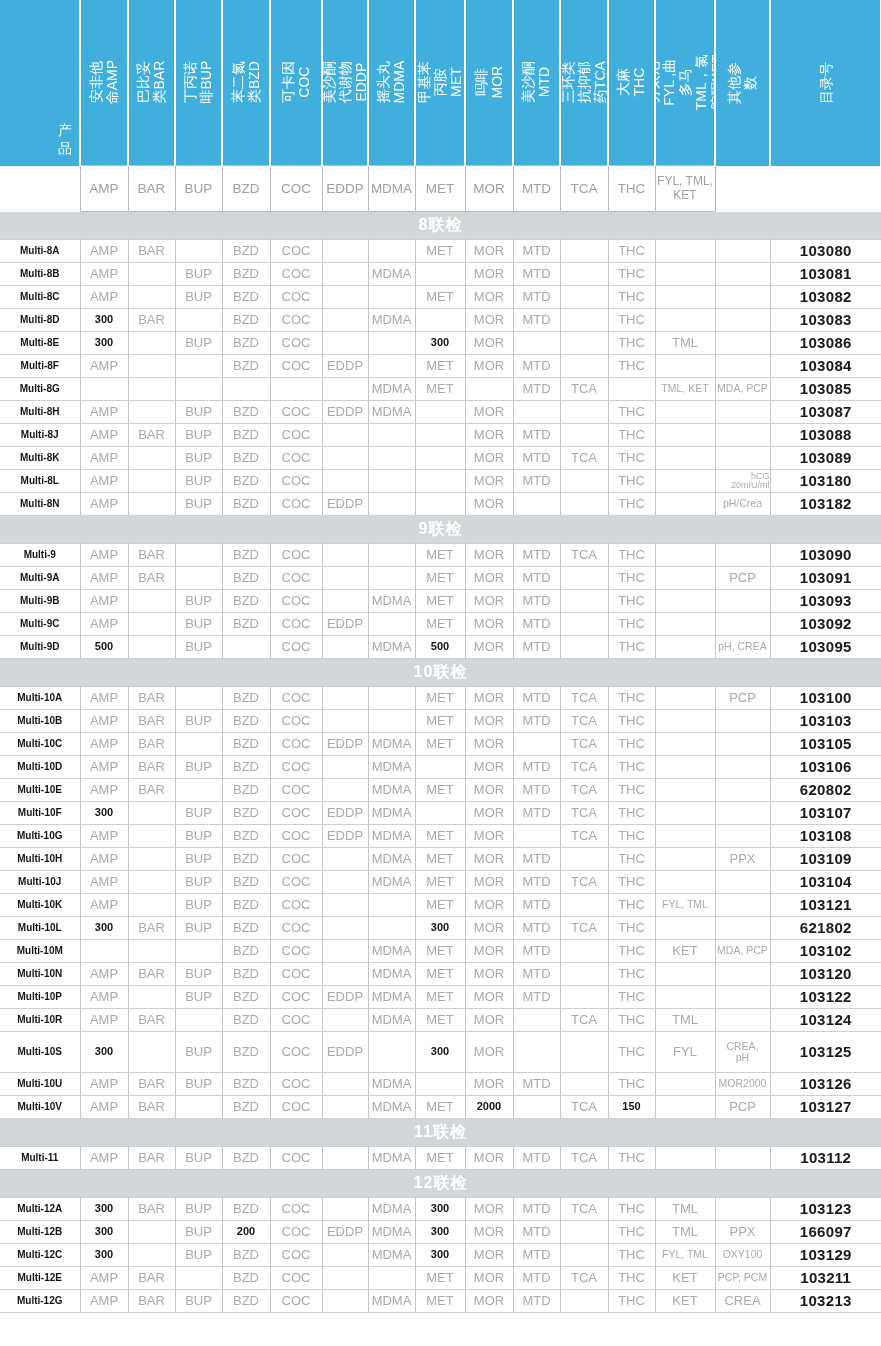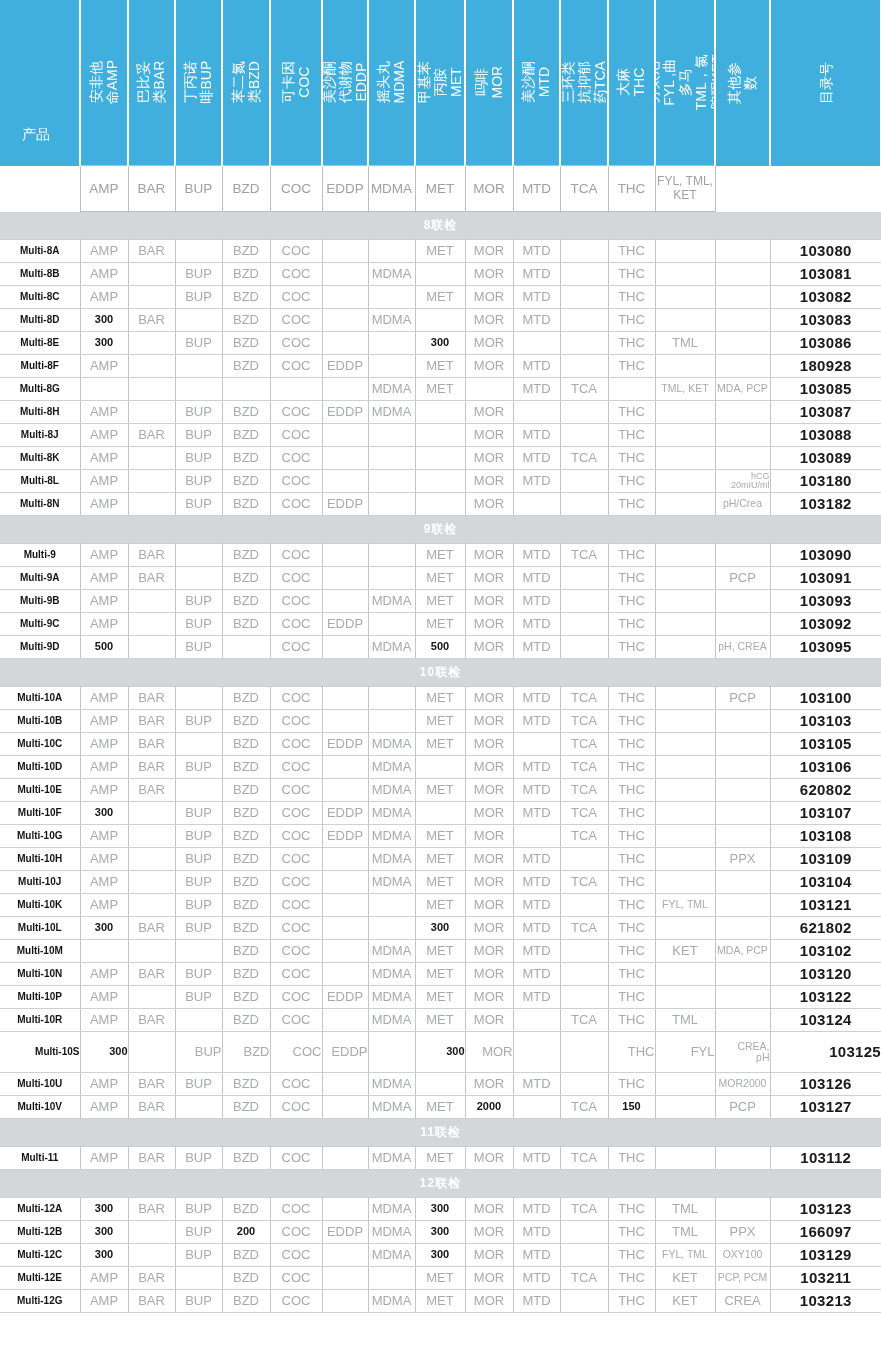--- a/index.html
+++ b/index.html
@@ -5,33 +5,33 @@
   html,body{margin:0;padding:0;background:#fff;}
   body{width:881px;font-family:"Liberation Sans","DejaVu Sans",sans-serif;-webkit-font-smoothing:antialiased;}
   table{border-collapse:collapse;table-layout:fixed;width:881px;}
   td,th{padding:0;overflow:hidden;}
 
   
   th.bluehead{background:#41afdd;height:165px;vertical-align:middle;border-left:2px solid #fff;border-right:2px solid #fff;}
   th.bluehead .vwrap{display:flex;align-items:center;justify-content:center;height:165px;}
   th.bluehead .vtext{transform:rotate(-90deg);white-space:pre-line;color:#fff;font-size:14px;font-weight:400;line-height:1.15;width:max-content;text-align:center;letter-spacing:0;}
   th.prodhead{background:#41afdd;vertical-align:bottom;text-align:left;}
-  th.prodhead .ptext{color:#fff;font-size:14px;font-weight:400;padding:0 0 22px 22px;display:block;}
+  th.prodhead .ptext{color:#fff;font-size:14px;font-weight:400;padding:0 0 8px 22px;display:block;margin-left:36px;}
 
   
   tr.abbrrow td{height:45px;text-align:center;vertical-align:middle;color:#9da1a3;font-size:13.5px;background:#fff;}
   tr.abbrrow td.boxed{border:1px solid #b9bdbf;}
   tr.abbrrow td.fylabbr{font-size:12px;line-height:1.15;}
 
   
-  tr.sectionrow td{background:#d3d7d9;height:27px;text-align:center;vertical-align:middle;color:#fff;font-weight:bold;font-size:12px;letter-spacing:1px;}
+  tr.sectionrow td{background:#d3d7d9;height:27px;text-align:center;vertical-align:middle;color:#fff;font-weight:bold;font-size:16px;letter-spacing:1px;}
 
   
   tr.datarow td{height:22px;border:1px solid #c2c6c8;border-top:1px solid #cdd0d2;border-bottom:1px solid #cdd0d2;text-align:center;vertical-align:middle;font-size:13px;color:#a8abac;background:#fff;white-space:pre-line;line-height:1.05;}
-  tr.datarow.tall td{height:40px;text-align:right;}
+  tr.datarow.tall td{height:40px;}
   tr.datarow td.prod{font-weight:bold;color:#141414;font-size:10px;border-left:none;}
   tr.datarow td.catalog{color:#1a1a1a;font-size:15px;font-weight:600;border-right:none;letter-spacing:.3px;}
   tr.datarow td.em{color:#141414;font-weight:600;font-size:11px;}
   tr.datarow td.small{font-size:10.5px;}
   tr.datarow td.xsmall{font-size:9px;text-align:right;}
   .botpad{height:9px;}
 </style>
 </head>
 <body>
 
@@ -258,21 +258,21 @@
         <td>COC</td>
         <td>EDDP</td>
         <td></td>
         <td>MET</td>
         <td>MOR</td>
         <td>MTD</td>
         <td></td>
         <td>THC</td>
         <td></td>
         <td></td>
-        <td class="catalog">180928</td>
+        <td class="catalog">103084</td>
       </tr>
       <tr class="datarow">
         <td class="prod">Multi-8G</td>
         <td></td>
         <td></td>
         <td></td>
         <td></td>
         <td></td>
         <td></td>
         <td>MDMA</td>

